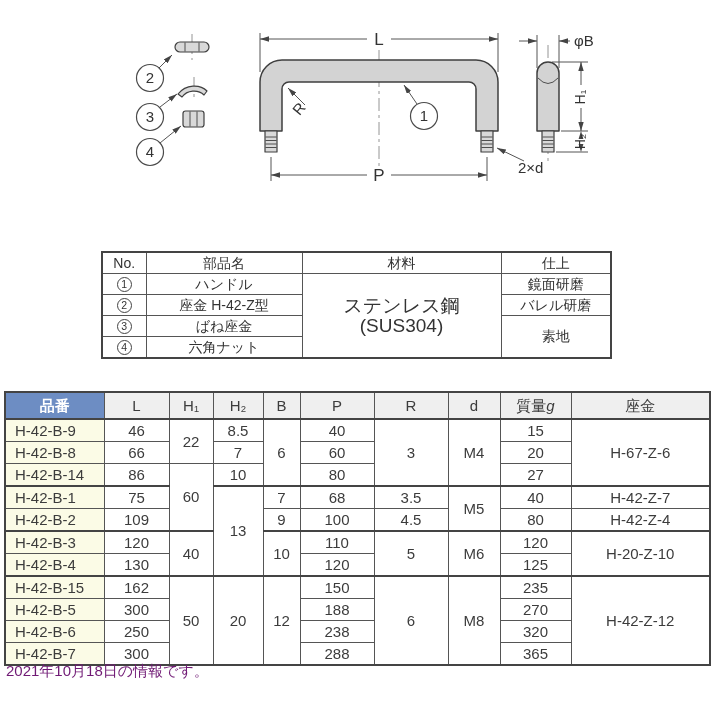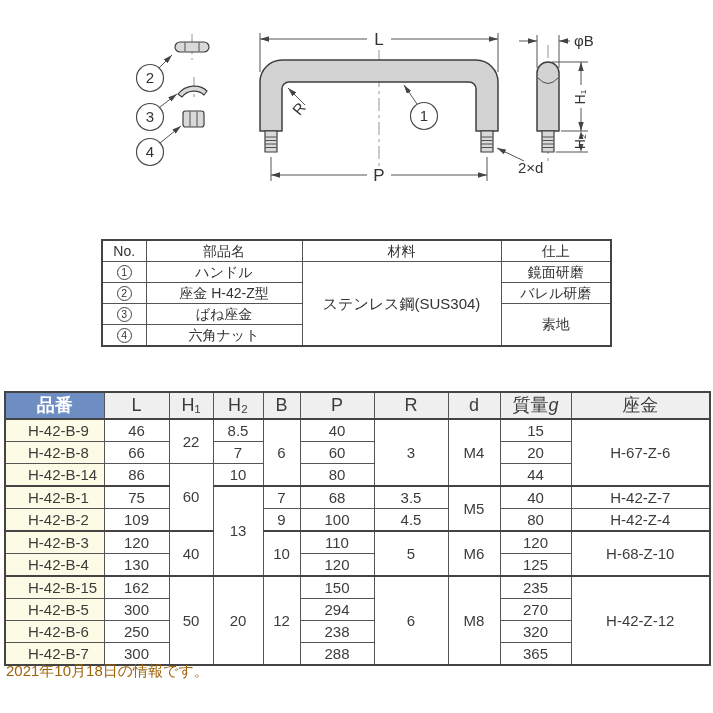--- a/index.html
+++ b/index.html
@@ -13,21 +13,21 @@
   .drawing text{fill:#333;font-family:"Liberation Sans","DejaVu Sans",sans-serif;}
   .dim{stroke:#555;stroke-width:1;fill:none;}
   .cline{stroke:#888;stroke-width:0.9;fill:none;stroke-dasharray:13 4 3 4;}
   .part{fill:#d3d3d3;stroke:#3f3f3f;stroke-width:1.5;stroke-linejoin:round;}
   .partsm{fill:#d9d9d9;stroke:#3f3f3f;stroke-width:1.2;stroke-linejoin:round;}
   .thin{stroke:#3f3f3f;stroke-width:0.9;fill:none;}
   .callout{fill:#ffffff;stroke:#4a4a4a;stroke-width:1.2;}
   
   table{border-collapse:collapse;table-layout:fixed;}
   .parts-table{
-    position:absolute;left:101px;top:239px;width:509px;
+    position:absolute;left:101px;top:251px;width:509px;
     font-size:14px;color:#333;border:2px solid #444;
   }
   .parts-table th,.parts-table td{
     border:1px solid #555;text-align:center;vertical-align:middle;
     padding:0;height:20px;line-height:1.05;font-weight:normal;overflow:hidden;
   }
   .parts-table thead th{height:20px;}
   .circ{
     display:inline-flex;align-items:center;justify-content:center;
     width:15px;height:15px;border:1.2px solid #444;border-radius:50%;
@@ -36,28 +36,28 @@
   
   .spec-table{
     position:absolute;left:4px;top:391px;width:705px;
     font-size:15px;color:#3c3c3c;border:2px solid #444;
   }
   .spec-table th,.spec-table td{
     border:1px solid #555;text-align:center;vertical-align:middle;
     padding:0;height:21px;line-height:1.02;font-weight:normal;overflow:hidden;
   }
   .spec-table thead th{
-    height:25px;background:#efefef;border-bottom:2px solid #444;font-size:18px;
+    height:25px;background:#efefef;border-bottom:2px solid #444;font-size:15px;
   }
   .spec-table thead th.code-h{background:#6d8dc3;color:#ffffff;font-weight:bold;}
-  .spec-table td.code{background:#fbfbe6;text-align:left;padding-left:22px;}
+  .spec-table td.code{background:#fbfbe6;text-align:left;padding-left:9px;}
   .spec-table tr.grp td{border-top:2px solid #444;}
   .wt-g{font-style:italic;}
   
-  .footer-note{position:absolute;left:6px;top:662px;font-size:15px;color:#a16207;}
+  .footer-note{position:absolute;left:6px;top:662px;font-size:15px;color:#701a75;}
 </style>
 </head>
 <body>
 
 <svg class="drawing" width="713" height="250" viewBox="0 0 713 250">
   <defs>
     <marker id="arr" viewBox="0 0 10 6" refX="10" refY="3" markerWidth="9" markerHeight="5.4" orient="auto">
       <path d="M0,0 L10,3 L0,6 Z" fill="#444"></path>
     </marker>
   </defs>
@@ -200,21 +200,21 @@
       <th>No.</th>
       <th>部品名</th>
       <th>材料</th>
       <th>仕上</th>
     </tr>
   </thead>
   <tbody>
     <tr>
       <td><span class="circ">1</span></td>
       <td>ハンドル</td>
-      <td rowspan="4" style="font-size:15px">ステンレス鋼(SUS304)</td>
+      <td rowspan="4" style="font-size:19px">ステンレス鋼(SUS304)</td>
       <td>鏡面研磨</td>
     </tr>
     <tr>
       <td><span class="circ">2</span></td>
       <td>座金 H-42-Z型</td>
       <td>バレル研磨</td>
     </tr>
     <tr>
       <td><span class="circ">3</span></td>
       <td>ばね座金</td>
@@ -273,21 +273,21 @@
       <td>7</td>
       <td>60</td>
       <td>20</td>
     </tr>
     <tr>
       <td class="code">H-42-B-14</td>
       <td>86</td>
       <td rowspan="3">60</td>
       <td>10</td>
       <td>80</td>
-      <td>44</td>
+      <td>27</td>
     </tr>
     <tr class="grp">
       <td class="code">H-42-B-1</td>
       <td>75</td>
       <td rowspan="4">13</td>
       <td>7</td>
       <td>68</td>
       <td>3.5</td>
       <td rowspan="2">M5</td>
       <td>40</td>
@@ -304,21 +304,21 @@
     </tr>
     <tr class="grp">
       <td class="code">H-42-B-3</td>
       <td>120</td>
       <td rowspan="2">40</td>
       <td rowspan="2">10</td>
       <td>110</td>
       <td rowspan="2">5</td>
       <td rowspan="2">M6</td>
       <td>120</td>
-      <td rowspan="2">H-68-Z-10</td>
+      <td rowspan="2">H-20-Z-10</td>
     </tr>
     <tr>
       <td class="code">H-42-B-4</td>
       <td>130</td>
       <td>120</td>
       <td>125</td>
     </tr>
     <tr class="grp">
       <td class="code">H-42-B-15</td>
       <td>162</td>
@@ -327,21 +327,21 @@
       <td rowspan="4">12</td>
       <td>150</td>
       <td rowspan="4">6</td>
       <td rowspan="4">M8</td>
       <td>235</td>
       <td rowspan="4">H-42-Z-12</td>
     </tr>
     <tr>
       <td class="code">H-42-B-5</td>
       <td>300</td>
-      <td>294</td>
+      <td>188</td>
       <td>270</td>
     </tr>
     <tr>
       <td class="code">H-42-B-6</td>
       <td>250</td>
       <td>238</td>
       <td>320</td>
     </tr>
     <tr>
       <td class="code">H-42-B-7</td>

